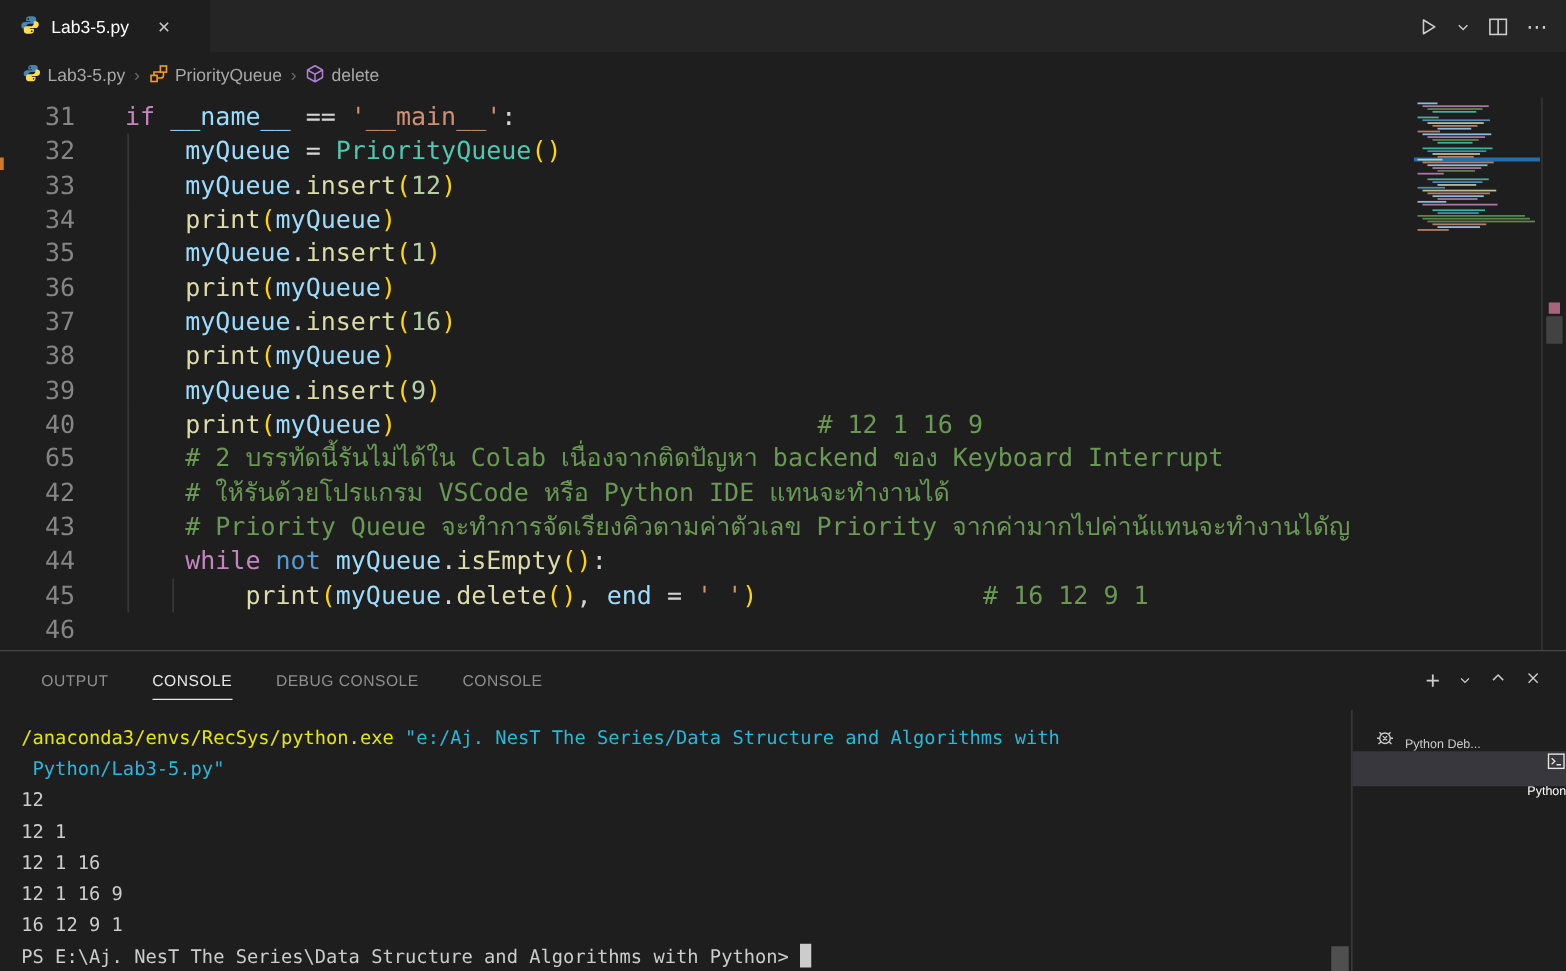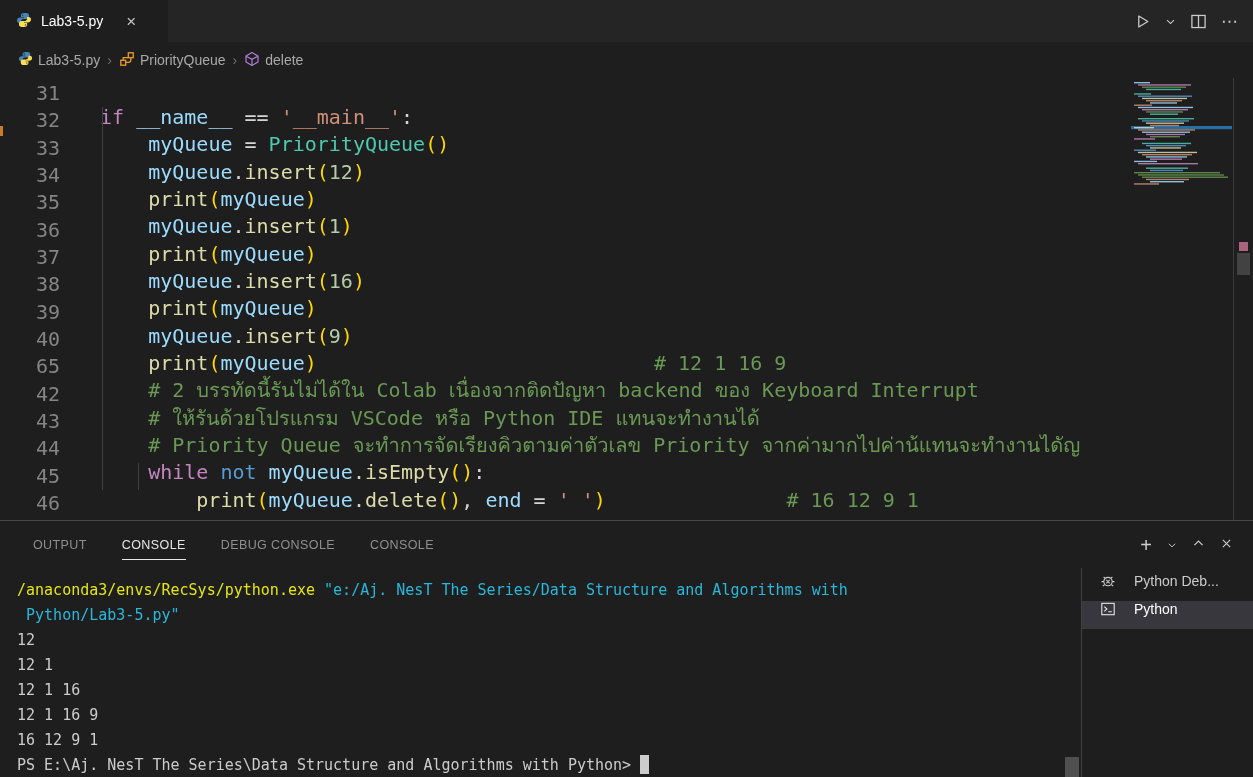--- a/index.html
+++ b/index.html
@@ -21,21 +21,21 @@
   .breadcrumb { position:absolute; top:42px; left:0; right:0; height:36px; background:#1e1e1e;
     display:flex; align-items:center; padding-left:18px; gap:6px; color:#a9a9a9; font-size:14px; }
   .breadcrumb .sep { color:#6e6e6e; font-size:14px; margin:0 1px; }
   .bc-item { display:flex; align-items:center; gap:5px; }
 
   
   .editor { position:absolute; top:78px; left:0; right:0; height:442px; background:#1e1e1e;
     font-family:"DejaVu Sans Mono", monospace; font-size:20px; padding-top:2px; }
   .code-row { position:relative; display:flex; height:27.33px; line-height:27.33px; white-space:pre; }
   .gutter { width:70px; text-align:right; padding-right:10px; color:#858585; flex:none; }
-  .code-text { margin-left:30px; color:#d4d4d4;margin-top:24px; }
+  .code-text { margin-left:30px; color:#d4d4d4; }
   .indent-guide { position:absolute; top:0; bottom:0; width:1px; background:#404040; }
   .left-notch { position:absolute; left:0; top:48px; width:3px; height:10px; background:#ca7c29; }
 
   .minimap { position:absolute; top:2px; right:21px; width:101px; height:112px; }
   .overview-ruler { position:absolute; top:0; right:0; width:20px; height:442px; border-left:1px solid #3a3a3a; }
   .ruler-deco { position:absolute; left:5px; top:164px; width:9px; height:9px; background:#a8637d; }
   .editor-thumb { position:absolute; left:3px; top:175px; width:13px; height:22px; background:rgba(121,121,121,0.4); }
 
   
   .panel { position:absolute; top:520px; left:0; right:0; bottom:0; background:#1e1e1e; border-top:1px solid #474747; }
@@ -48,22 +48,22 @@
   .panel-actions .plus { font-size:20px; font-weight:300; line-height:1; }
 
   .panel-body { position:absolute; top:47px; left:0; right:0; bottom:0; }
   .terminal { position:absolute; left:0; top:0; right:172px; bottom:0; padding:10px 0 0 17px;
     font-family:"DejaVu Sans Mono", monospace; font-size:15px; line-height:25px; white-space:pre; color:#cccccc; }
   .terminal-cursor { display:inline-block; width:9px; height:19px; background:#cccccc; vertical-align:-4px; }
   .term-separator { position:absolute; top:0; bottom:0; left:1081px; width:1px; background:#414141; }
   .terminal-scrollbar-thumb { position:absolute; left:1065px; top:189px; width:14px; height:20px; background:#4f4f4f; }
 
   .terminal-sidebar { position:absolute; right:0; top:5px; width:171px; }
-  .term-item { display:flex; align-items:flex-start; gap:18px; height:28px; padding-left:18px; color:#cccccc; font-size:14px; cursor:pointer; }
-  .term-item.selected { background:#37373d; color:#ffffff; }
+  .term-item { display:flex; align-items:flex-end; gap:8px; height:28px; padding-left:18px; color:#cccccc; font-size:10px; cursor:pointer; }
+  .term-item.selected { background:#37373d; color:#ffffff;flex-direction:column; }
   .term-item svg { flex:none; }
 </style>
 </head>
 <body>
 
 <div class="window">
 
   <div class="tabbar">
     <div class="tab active">
       <span>

